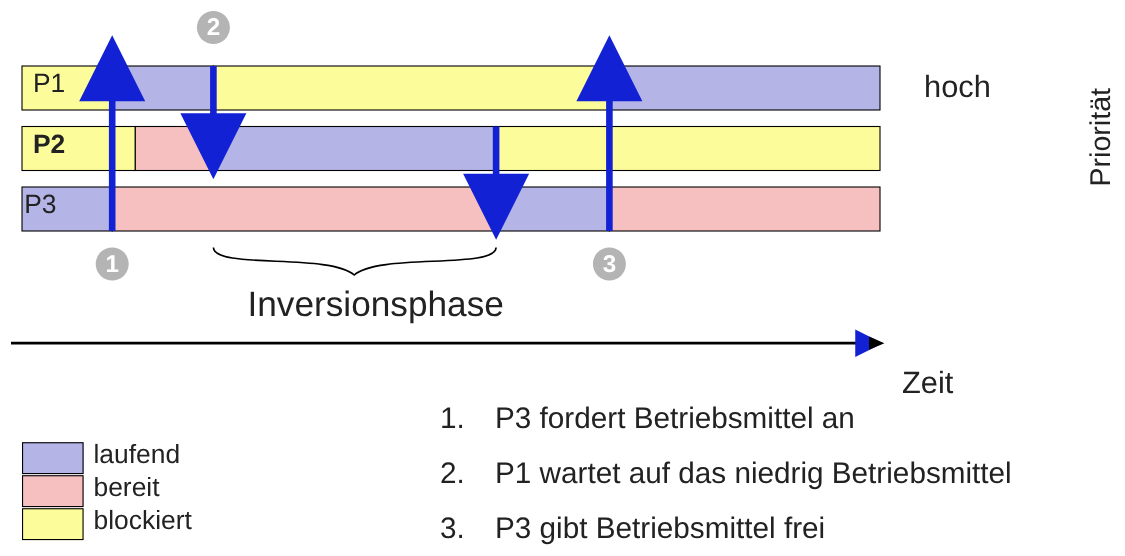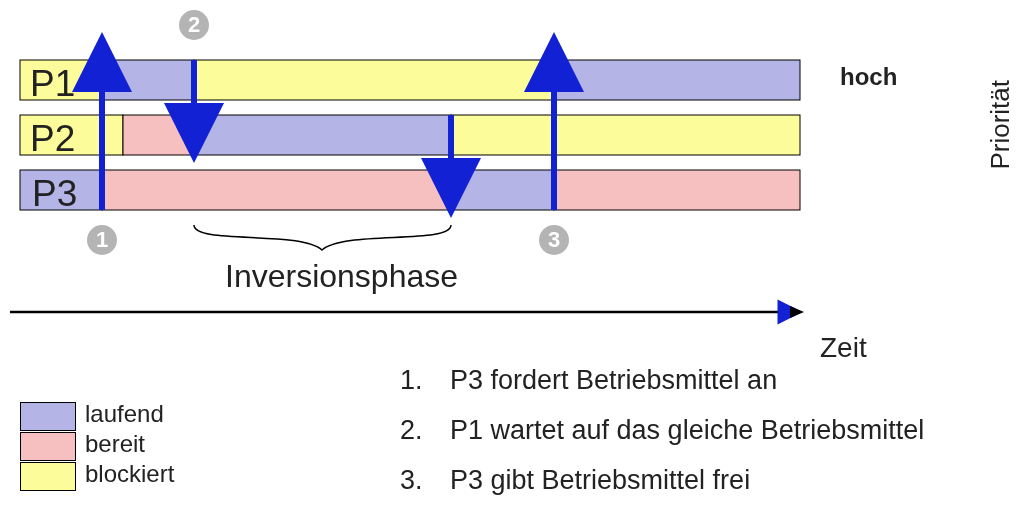--- a/index.html
+++ b/index.html
@@ -23,25 +23,24 @@
     border-radius: 50%;
     background: #b4b4b4;
     color: #fff;
     display: flex;
     align-items: center;
     justify-content: center;
     font-size: 22px;
     font-weight: 600;
   }
   .row-label {
-    font-size: 37px;
+    font-size: 24px;
   }
   .prio-label {
-    font-size: 24px;
-    font-weight: bold;
+    font-size: 28px;
   }
   .ytitle {
     writing-mode: vertical-rl;
     transform: rotate(180deg);
     font-size: 26px;
   }
   .legend-swatch {
     position: absolute;
     width: 54px; height: 27px;
     border: 1px solid #000;
@@ -99,22 +98,22 @@
     <line x1="10" y1="312" x2="790" y2="312" stroke="#000" stroke-width="2.5" marker-end="url(#ahead)"></line>
 
     <polygon points="790,306 804,312 790,318" fill="#000"></polygon>
   </svg>
 
   <div class="abs badge" style="left:179px; top:10px;">2</div>
   <div class="abs badge" style="left:87px; top:225px;">1</div>
   <div class="abs badge" style="left:539px; top:225px;">3</div>
 
   <div class="abs row-label" style="left:30px; top:63px;">P1</div>
-  <div class="abs row-label" style="left:30px; top:118px;">P2</div>
-  <div class="abs row-label" style="left:32px; top:173px;">P3</div>
+  <div class="abs row-label" style="left:30px; top:118px;font-weight:bold;">P2</div>
+  <div class="abs row-label" style="left:22px; top:173px;">P3</div>
 
   <div class="abs prio-label" style="left:840px; top:63px;">hoch</div>
 
   <div class="abs ytitle" style="left:985px; top:80px;">Priorität</div>
 
   <div class="abs" style="left:225px; top:258px; font-size:32px;">Inversionsphase</div>
 
   <div class="abs xlabel" style="left:820px; top:296px;">Zeit</div>
 
   <div class="abs legend-swatch" style="left:20px; top:402px; background:#b4b4e7;"></div>
@@ -123,18 +122,18 @@
   <div class="abs legend-swatch" style="left:20px; top:432px; background:#f7c0c0;"></div>
   <div class="abs legend-text" style="left:85px; top:430px;">bereit</div>
 
   <div class="abs legend-swatch" style="left:20px; top:462px; background:#fcfc9a;"></div>
   <div class="abs legend-text" style="left:85px; top:460px;">blockiert</div>
 
   <div class="abs event-text" style="left:400px; top:365px;">1.</div>
   <div class="abs event-text" style="left:450px; top:365px;">P3 fordert Betriebsmittel an</div>
 
   <div class="abs event-text" style="left:400px; top:415px;">2.</div>
-  <div class="abs event-text" style="left:450px; top:415px;">P1 wartet auf das gleiche Betriebsmittel</div>
+  <div class="abs event-text" style="left:450px; top:415px;">P1 wartet auf das niedrig Betriebsmittel</div>
 
   <div class="abs event-text" style="left:400px; top:465px;">3.</div>
   <div class="abs event-text" style="left:450px; top:465px;">P3 gibt Betriebsmittel frei</div>
 
 </div>
 
 </body></html>

